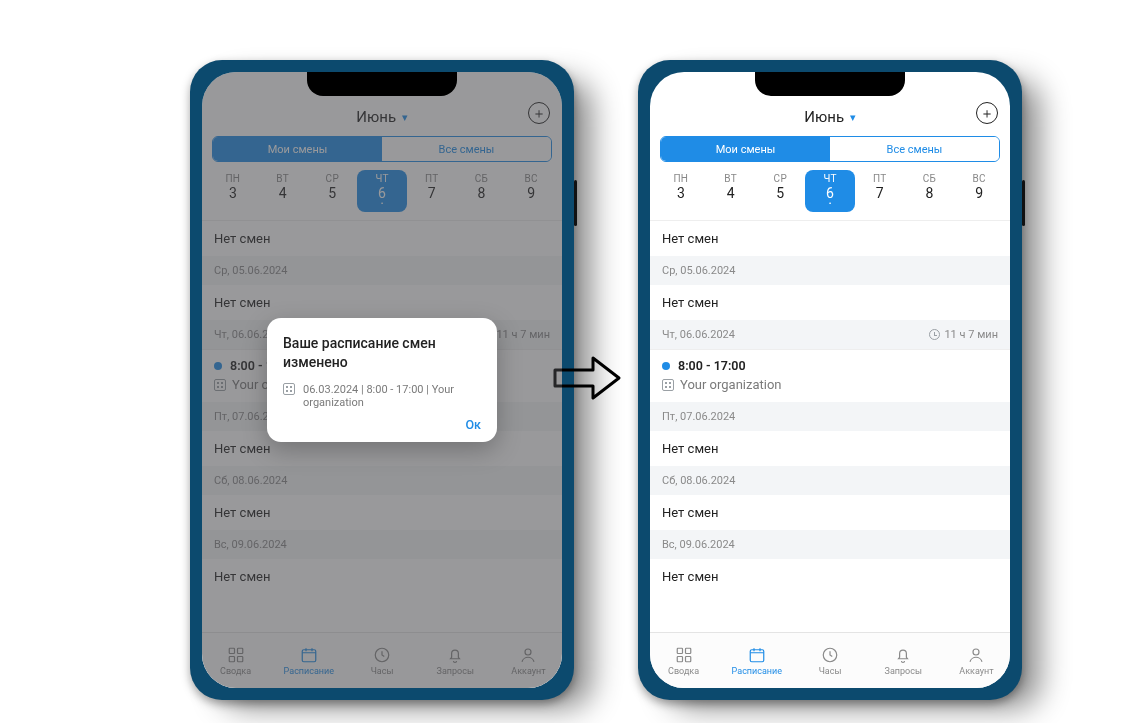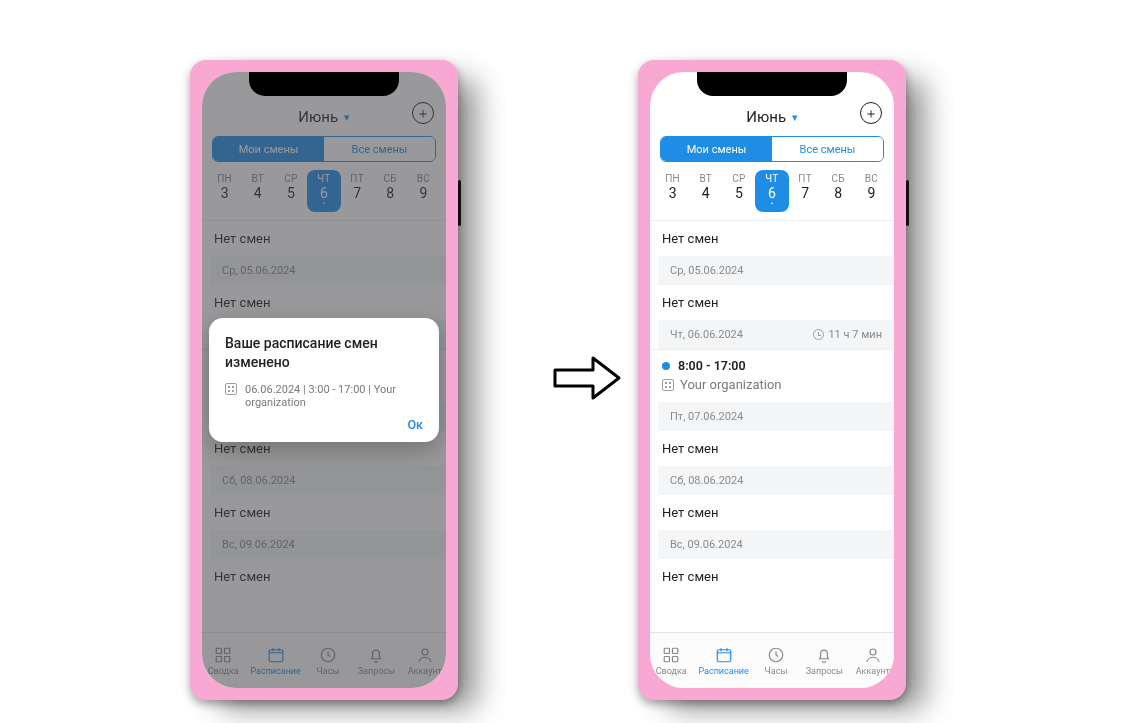--- a/index.html
+++ b/index.html
@@ -7,24 +7,24 @@
     width: 1140px;
     height: 723px;
     background: #fff;
     font-family: -apple-system, "Segoe UI", Roboto, Arial, sans-serif;
     position: relative;
     overflow: hidden;
   }
   
   .phone {
     position: absolute;
-    width: 268px;
+    width: 384px;
     height: 640px;
-    border-radius: 16px;
-    background: #f9a8d4;
+    border-radius: 32px;
+    background: #0c4a6e;
     padding: 12px;
     box-shadow:
       24px 14px 30px -6px rgba(0,0,0,.45),
       0 4px 10px rgba(0,0,0,.35);
   }
   .phone::before { 
     content: "";
     position: absolute;
     right: -3px; top: 120px;
     width: 3px; height: 46px;
@@ -114,21 +114,21 @@
     padding: 10px 12px;
     font-size: 13px;
     color: #222;
     background:#fff;
   }
   .row-date {
     padding: 8px 12px;
     font-size: 11px;
     color: #8a8a8a;
     background: #f3f5f7;
-    display:flex; justify-content:space-between; align-items:flex-end;margin-left:8px;
+    display:flex; justify-content:space-between; align-items:flex-end;
   }
   .row-date .dur { display:flex; align-items:center; gap:4px; }
   .shift {
     padding: 8px 12px 10px;
     border-top:1px solid #eee;
   }
   .shift-line1 { display:flex; align-items:center; gap:8px; font-size:12.5px; font-weight:600; }
   .bullet { width:8px; height:8px; background:#1f8ce6; border-radius:50%; }
   .shift-line2 { display:flex; align-items:center; gap:6px; font-size:13px; color:#7a7a7a; margin-top:4px; }
   
@@ -333,21 +333,21 @@
           </svg>
         <span>Аккаунт</span>
       </div>
     </div>
 
     <div class="overlay">
       <div class="dialog">
         <div class="dialog-title">Ваше расписание смен изменено</div>
         <div class="dialog-body">
           <span class="bld-ic"></span>
-          <span>06.06.2024 | 3:00 - 17:00 | Your organization</span>
+          <span>06.03.2024 | 8:00 - 17:00 | Your organization</span>
         </div>
         <div class="dialog-actions">
           <span class="dialog-ok">Ок</span>
         </div>
       </div>
     </div>
 
   </div>
 </div>
 

